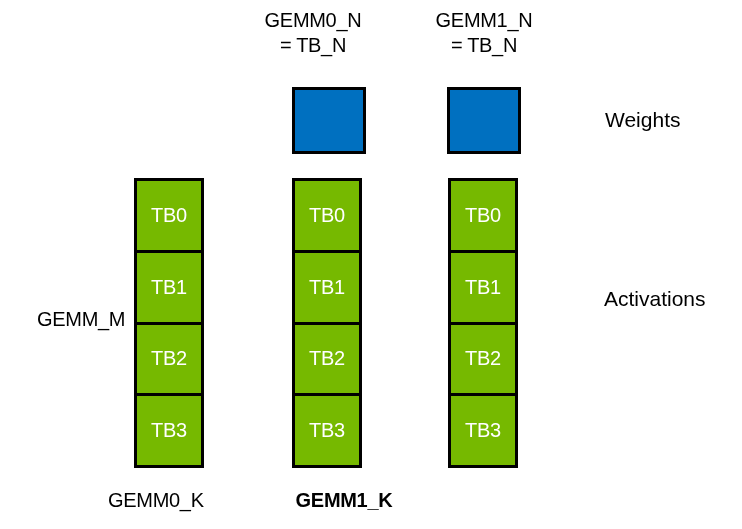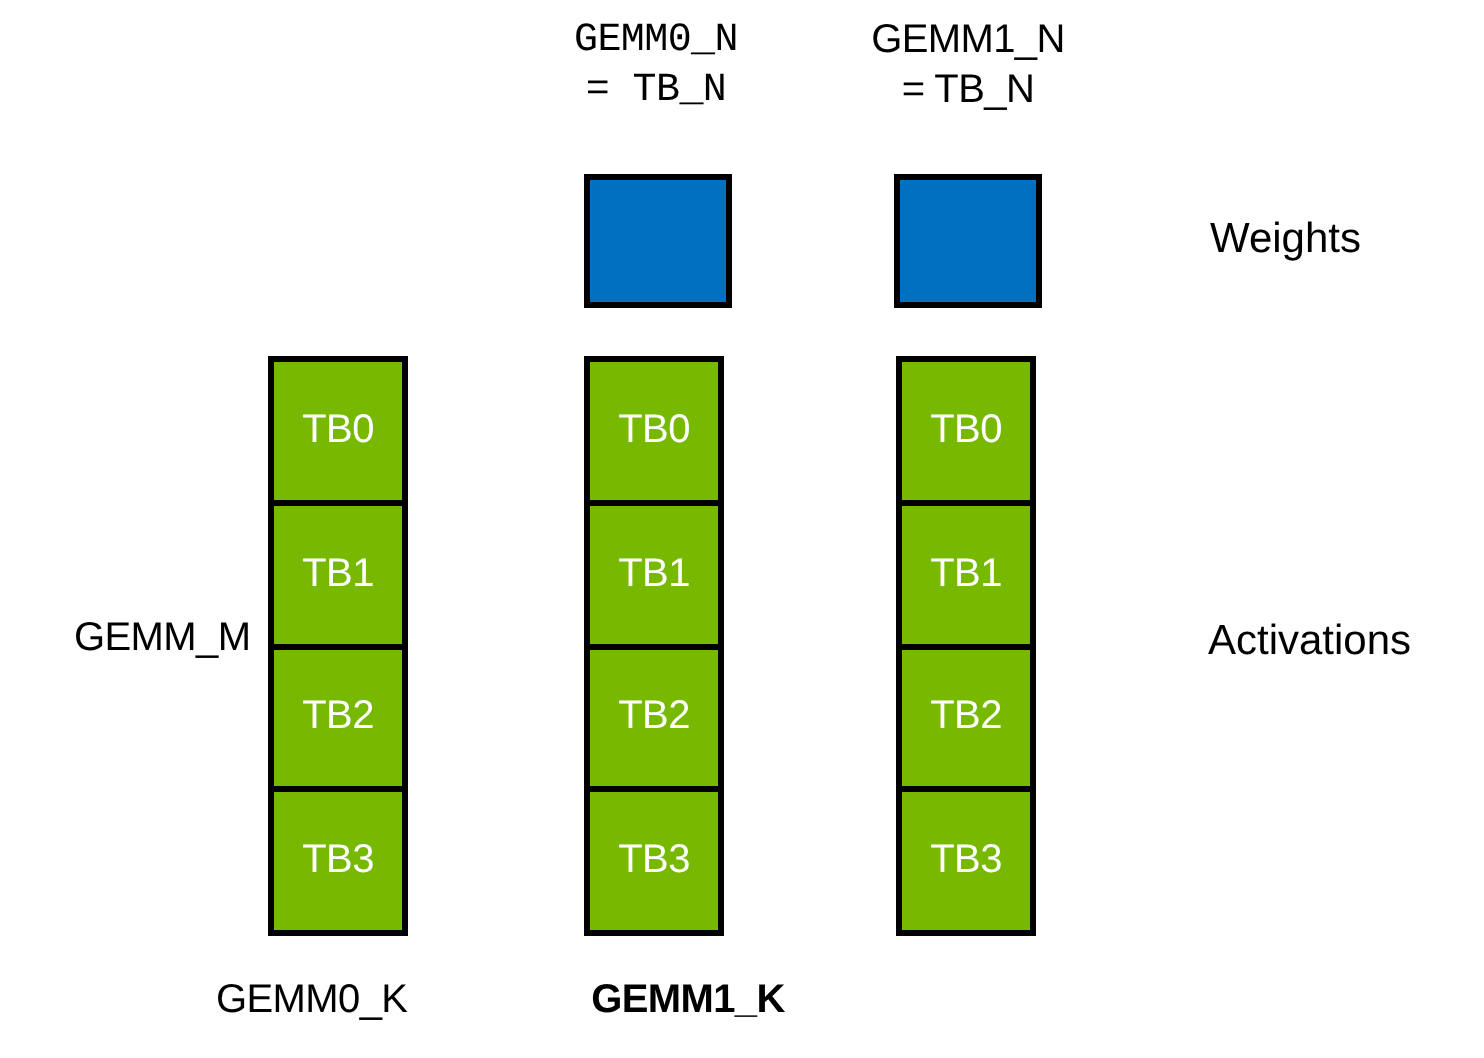--- a/index.html
+++ b/index.html
@@ -26,21 +26,21 @@
   .toplabel {
     position: absolute;
     top: 8px;
     width: 170px;
     text-align: center;
     font-size: 20px;
     line-height: 25px;
     letter-spacing: -0.3px;
     white-space: nowrap;
   }
-  #top-label-0 { left: 243px; font-family: Liberation Mono, monospace; }
+  #top-label-0 { left: 228px; }
   #top-label-1 { left: 399px; }
 
   
   .wblock {
     position: absolute;
     top: 87px;
     width: 74px;
     height: 67px;
     background: var(--weights-fill);
     border: 3px solid var(--border);
@@ -76,21 +76,21 @@
   .cell:last-child { border-bottom: none; }
 
   
   .sidelabel {
     position: absolute;
     font-size: 21px;
     line-height: 25px;
     white-space: nowrap;
   }
   #weights-label { left: 605px; top: 107px; }
-  #activations-label { left: 604px; top: 308px; }
+  #activations-label { left: 604px; top: 286px; }
   .dimlabel {
     position: absolute;
     font-size: 20px;
     line-height: 25px;
     letter-spacing: -0.3px;
     white-space: nowrap;
     margin-left: 20px;
   }
   #gemm-m-label { left: 17px; top: 307px; }
   #gemm0-k-label { left: 88px; top: 488px; width: 140px; text-align: left; }

